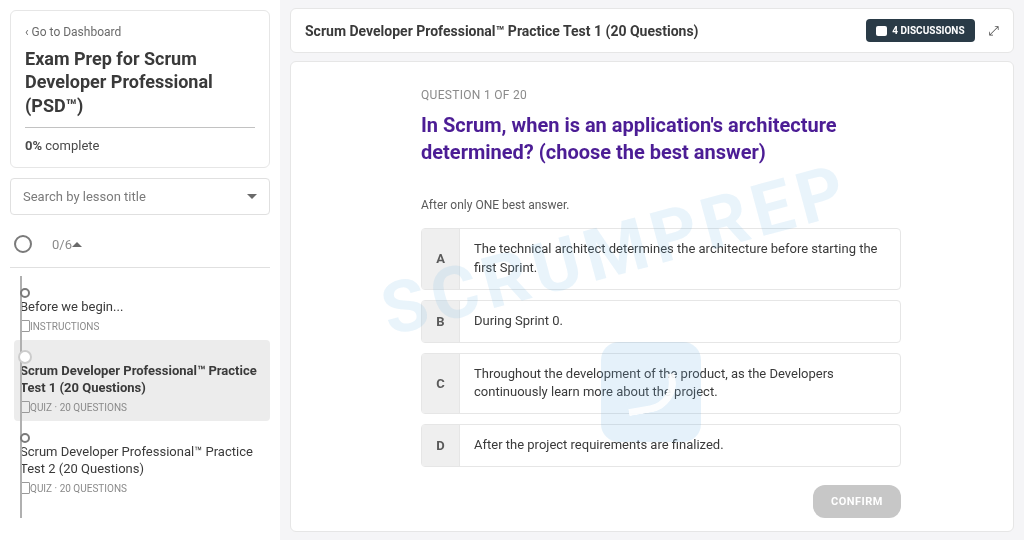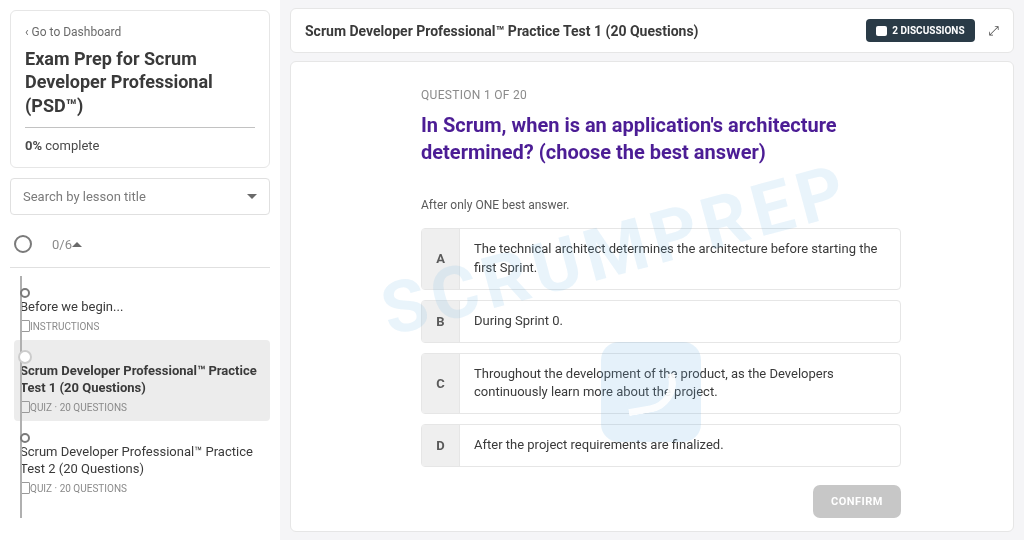--- a/index.html
+++ b/index.html
@@ -47,21 +47,21 @@
     .wm-logo { position:absolute; left:310px; top:280px; width:100px; height:100px; background: rgba(110,180,230,0.18); border-radius:18px; pointer-events:none;}
     .wm-logo::after{content:""; position:absolute; left:25px; top:35px; width:45px; height:28px; border:7px solid #fff; border-top:none; border-left:none; border-radius: 0 0 30px 0; transform: rotate(-10deg); opacity:0.9;}
     
     .q-number { font-size: 12px; color: #8a8a8a; letter-spacing: 0.3px; margin-bottom: 10px;}
     .q-text { font-size: 20px; font-weight: 700; color: #4c1d95; line-height: 1.35; margin-bottom: 32px; max-width: 620px;}
     .q-inst { font-size: 12px; color: #5a5a5a; margin-bottom: 16px;}
     .answer { display: flex; align-items: stretch; border: 1px solid #e6e6e6; border-radius: 4px; margin-bottom: 10px; max-width: 480px; cursor: pointer;}
     .answer-letter { width: 38px; background: #efefef; display: flex; align-items: center; justify-content: center; font-size: 13px; font-weight: 700; color: #5a5a5a; border-right: 1px solid #e6e6e6;}
     .answer-text { flex: 1; padding: 11px 14px; font-size: 13px; color: #3a3a3a; line-height: 1.45;}
     .confirm-row { display:flex; justify-content: flex-end; max-width: 480px; margin-top: 18px;}
-    .confirm-btn { background: #c7c7c7; color: #fff; font-size: 11px; font-weight: 700; padding: 10px 18px; border-radius: 7px; letter-spacing: 0.5px; cursor: pointer;}
+    .confirm-btn { background: #c7c7c7; color: #fff; font-size: 11px; font-weight: 700; padding: 10px 18px; border-radius: 12px; letter-spacing: 0.5px; cursor: pointer;}
   </style>
 </head>
 <body>
 
 <div class="sidebar">
   <div class="card">
     <span class="dashboard-link">‹ Go to Dashboard</span>
     <div class="course-title">Exam Prep for Scrum Developer Professional (PSD™)</div>
     <div class="progress"><strong>0%</strong> <span>complete</span></div>
   </div>
@@ -117,21 +117,21 @@
 
   </div>
 </div>
 
 <div class="main">
   <div class="main-header">
     <div class="main-header-title">Scrum Developer Professional™ Practice Test 1 (20 Questions)</div>
     <div class="header-actions">
       <div class="discussions-btn">
         <span class="chat-icon"></span>
-        <span>2 DISCUSSIONS</span>
+        <span>4 DISCUSSIONS</span>
       </div>
       <span class="expand-icon">⤢</span>
     </div>
   </div>
   <div class="content">
     <div class="wm-logo"></div>
     <div class="watermark">SCRUMPREP</div>
     <div class="q-number">QUESTION 1 OF 20</div>
     <div class="q-text">In Scrum, when is an application's architecture determined? (choose the best answer)</div>
     <div class="q-inst">After only ONE best answer.</div>

